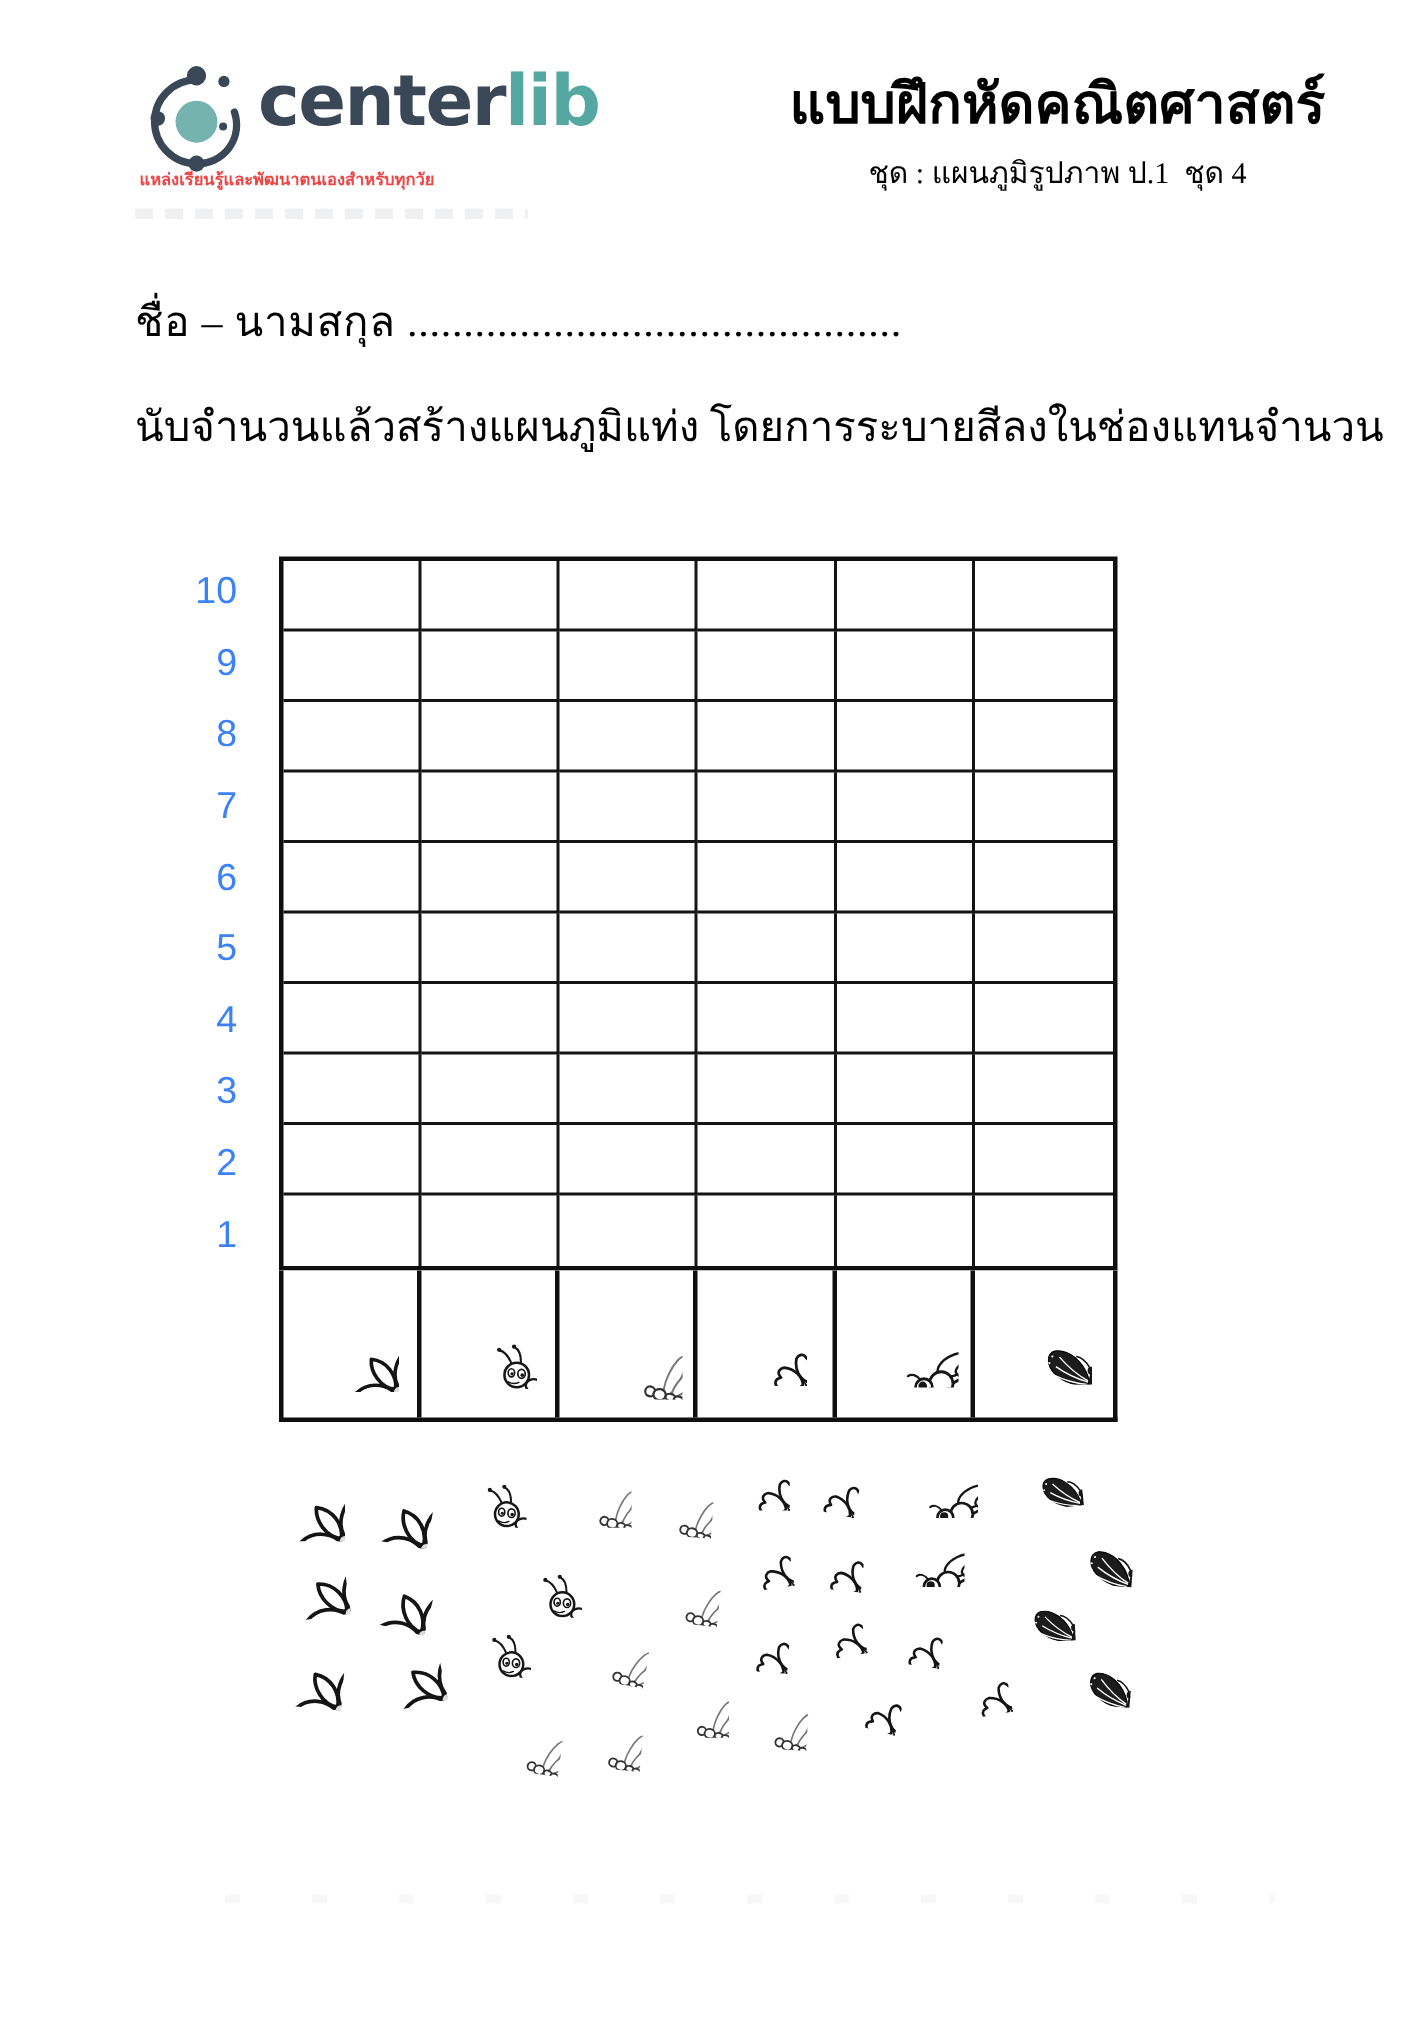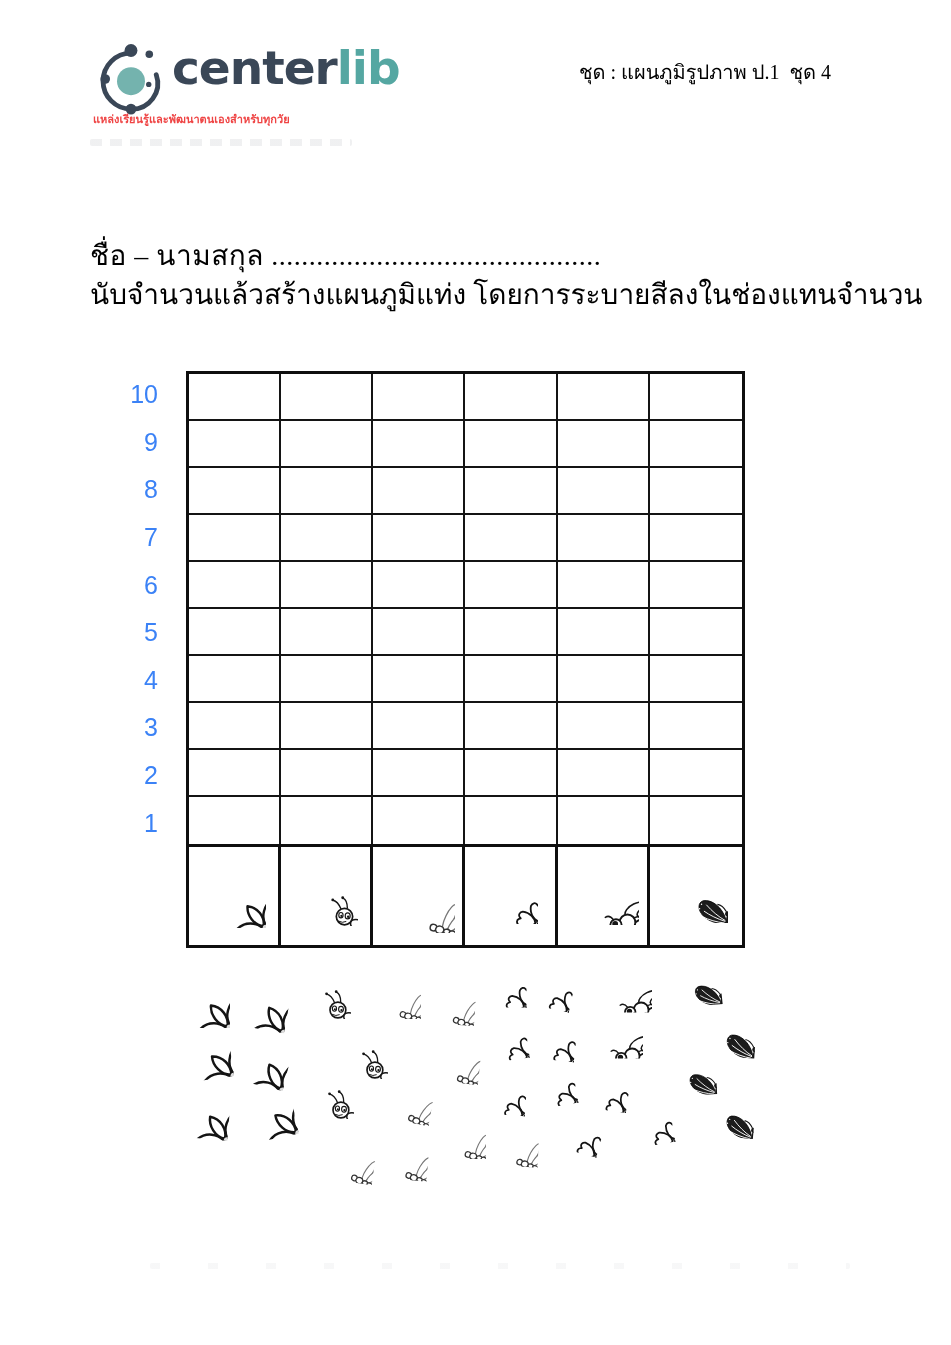--- a/index.html
+++ b/index.html
@@ -26,22 +26,22 @@
   .artifact{position:absolute;opacity:.35;border-radius:2px;}
   .artifact.top{
     left:90px;top:139px;width:262px;height:7px;
     background:repeating-linear-gradient(90deg,rgba(130,135,145,.35) 0 12px,transparent 12px 20px);
   }
   .artifact.bottom{
     left:150px;top:1263px;width:700px;height:6px;opacity:.18;
     background:repeating-linear-gradient(90deg,rgba(130,135,145,.35) 0 10px,transparent 10px 58px);
   }
   
-  .name-line{position:absolute;left:90px;top:192px;font-size:28px;letter-spacing:.5px;margin-top:41px;}
-  .instruction{position:absolute;left:90px;top:272px;font-size:28px;}
+  .name-line{position:absolute;left:90px;top:192px;font-size:28px;letter-spacing:.5px;}
+  .instruction{position:absolute;left:90px;top:262px;font-size:28px;}
   
   .ylabels{
     position:absolute;left:108px;top:371px;width:54px;height:476px;
     display:grid;grid-template-rows:repeat(10,1fr);
     font-family:"Liberation Sans", sans-serif;font-size:25px;color:#3b82f6;
   }
   .ylabel{display:flex;align-items:center;justify-content:flex-end;padding-right:4px;}
   .grid{
     position:absolute;left:186px;top:371px;width:559px;height:476px;
     border:3px solid #0f0f0f;box-sizing:border-box;
@@ -79,20 +79,21 @@
       <circle cx="16" cy="40" r="4.5"></circle>
       <circle cx="40" cy="68" r="5"></circle>
       <circle cx="56.5" cy="45" r="2.5"></circle>
     </g>
     <circle cx="40" cy="42" r="13" fill="#74b3ae" stroke="none"></circle>
   </svg>
   <div class="brand"><span class="p1">center</span><span class="p2">lib</span></div>
   <div class="tagline">แหล่งเรียนรู้และพัฒนาตนเองสำหรับทุกวัย</div>
 
   <div class="titleblock">
+    <div class="doc-title">แบบฝึกหัดคณิตศาสตร์</div>
     <div class="doc-subtitle">ชุด : แผนภูมิรูปภาพ ป.1  ชุด 4</div>
   </div>
 
   <div class="artifact top"></div>
   <div class="artifact bottom"></div>
 
   <div class="name-line">ชื่อ – นามสกุล ............................................</div>
   <div class="instruction">นับจำนวนแล้วสร้างแผนภูมิแท่ง โดยการระบายสีลงในช่องแทนจำนวน</div>
 
   <div class="ylabels">

